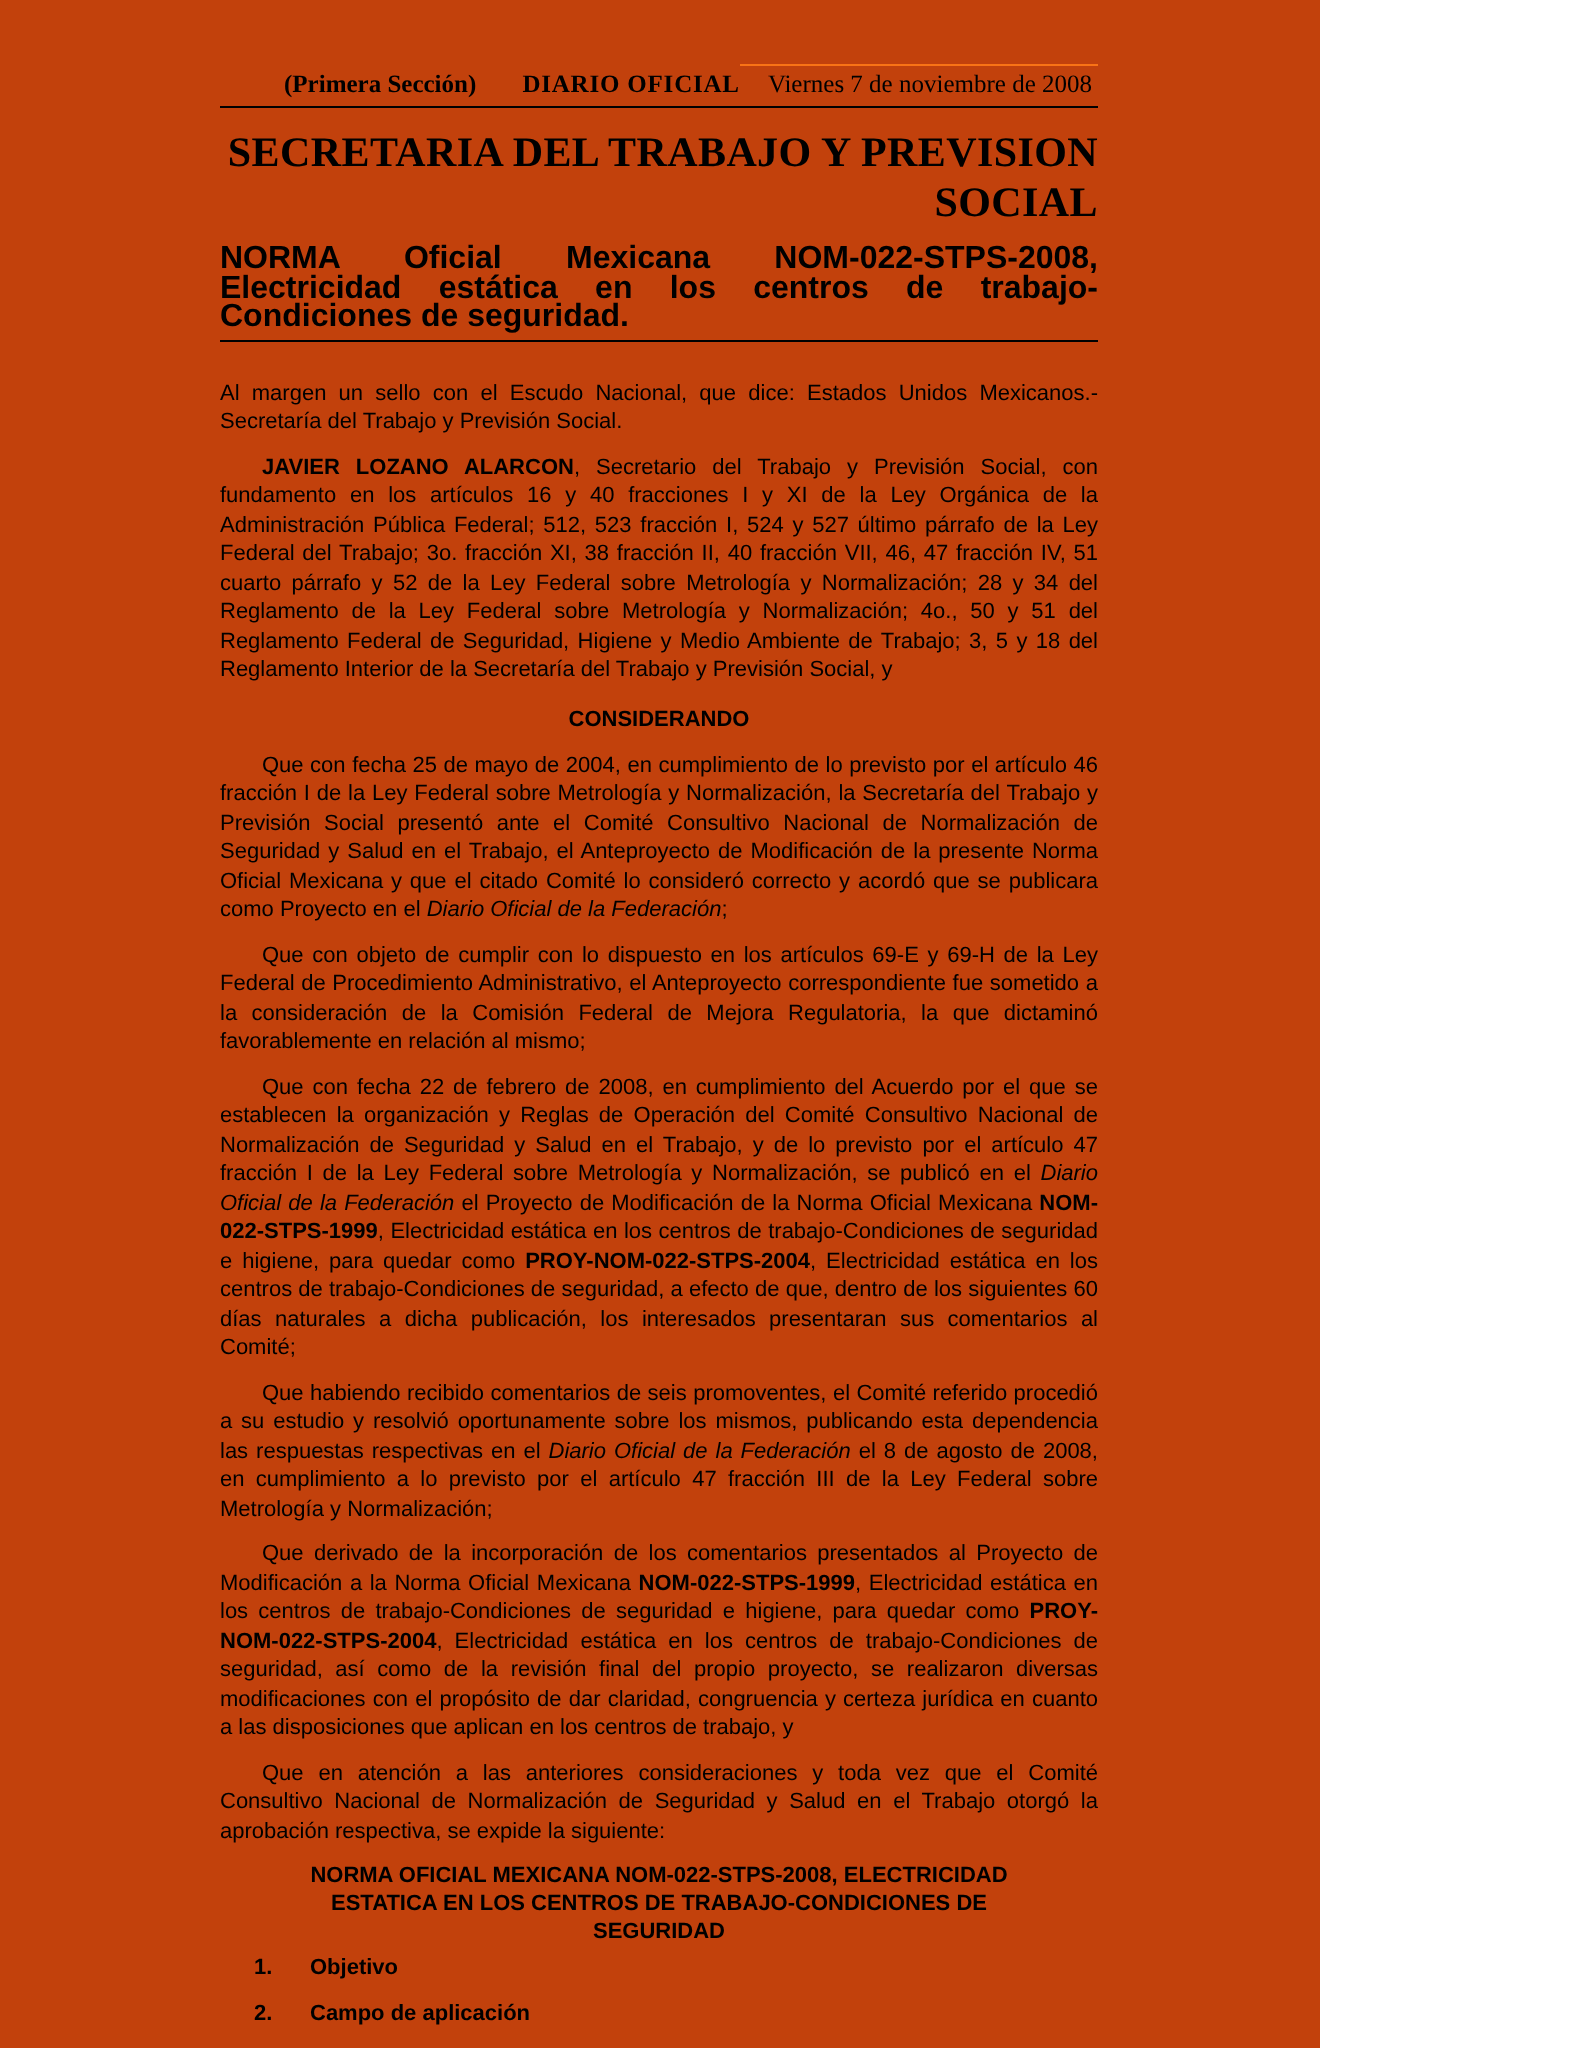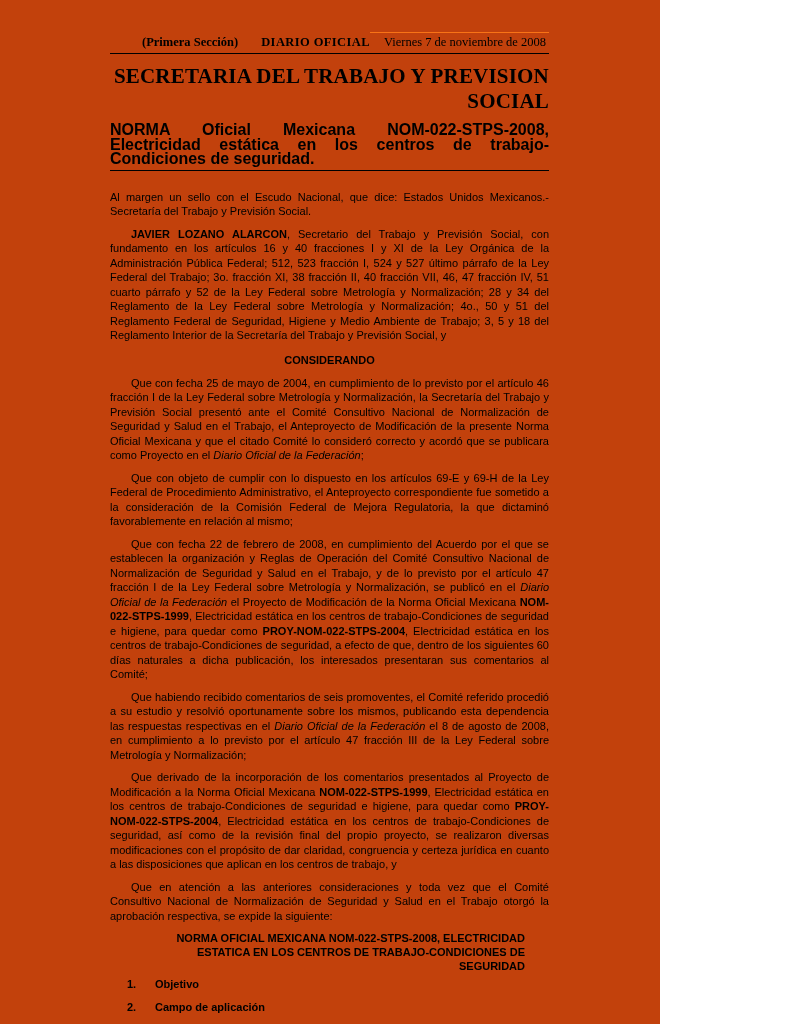--- a/index.html
+++ b/index.html
@@ -72,21 +72,20 @@
   .i { font-style: italic; }
   .center-heading {
     font-size: 11px;
     font-weight: bold;
     text-align: center;
     margin: 11px 0 10px 0;
   }
   .norma-title {
     margin: 1px 24px 5px 24px;
     line-height: 14px;
-    text-align: right;
   }
   .indice-heading { margin: 7px 0 14px 0; }
   .index-row {
     display: flex;
     font-size: 11px;
     line-height: 13px;
     margin: 0 0 9.5px 17px;
   }
   .index-num {
     font-weight: bold;

